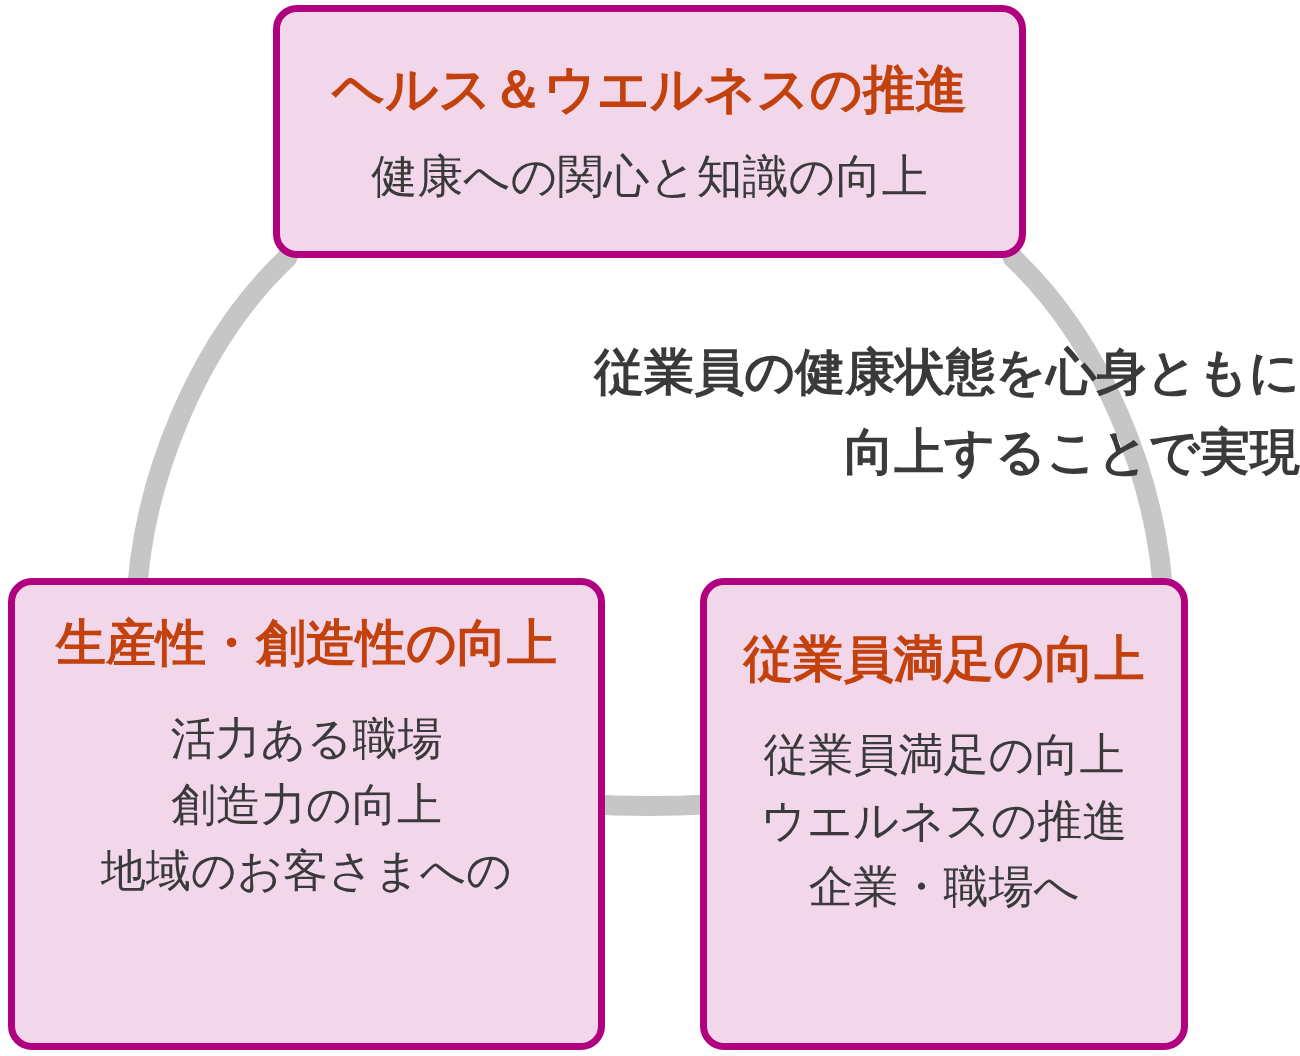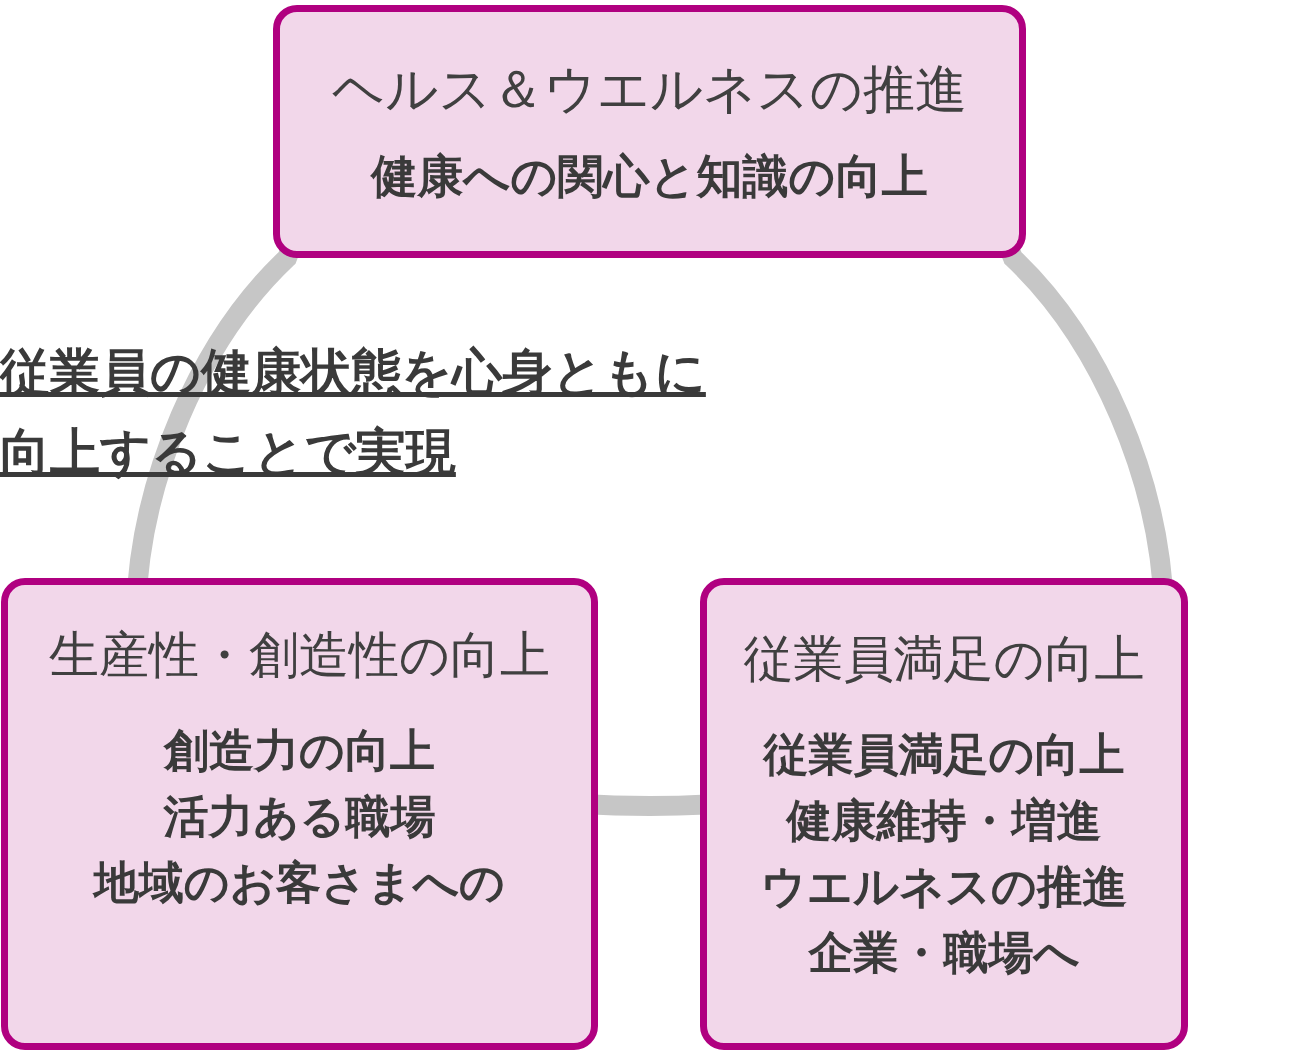--- a/index.html
+++ b/index.html
@@ -16,52 +16,50 @@
     box-sizing:border-box;
     background:#f2d7ea;
     border:7px solid #b00080;
     border-radius:24px;
     z-index:1;
     display:flex;
     flex-direction:column;
     align-items:center;
   }
   #top-box{left:273px;top:5px;width:753px;height:253px;justify-content:center;gap:34px;}
-  #bl-box{left:1px;top:578px;width:597px;height:472px;padding-top:44px;}
+  #bl-box{left:8px;top:578px;width:597px;height:472px;padding-top:32px;}
   #br-box{left:700px;top:578px;width:488px;height:472px;padding-top:48px;}
   .box-title{
-    color:#404040;
-    font-weight:normal;
+    color:#c2410c;
+    font-weight:bold;
     font-size:50px;
     line-height:1.05;
     text-align:left;
     white-space:nowrap;
   }
   #top-box .box-title{font-size:52px;}
   .box-body{
     margin-top:36px;
     color:#3a3a3a;
     font-size:45px;
     line-height:66px;
     text-align:center;
-    font-weight:bold;
   }
   #top-box .box-body{margin-top:0;font-size:46px;line-height:1.1;}
   .body-line{white-space:nowrap;}
   #center-text{
     position:absolute;
     left:0;top:332px;
     width:1300px;
     z-index:1;
-    text-align:left;
+    text-align:right;
     color:#3a3a3a;
     font-weight:bold;
     font-size:50px;
     line-height:80px;
-    text-decoration:underline;
   }
   #center-text .center-line{white-space:nowrap;}
 </style>
 </head>
 <body>
 
 <div id="canvas">
 
   <svg id="ring-svg" width="1300" height="1056" viewBox="0 0 1300 1056" aria-hidden="true">
     <path d="M650,105 C455,112 320,170 287,258 C200,340 140,480 136,610 C138,720 400,806 650,806 C900,806 1162,720 1164,610 C1160,480 1100,340 1013,258 C980,170 845,112 650,105 Z" fill="none" stroke="#c6c6c6" stroke-width="20"></path>
@@ -75,29 +73,28 @@
   </div>
 
   <div id="center-text">
     <div class="center-line">従業員の健康状態を心身ともに</div>
     <div class="center-line">向上することで実現</div>
   </div>
 
   <div id="bl-box" class="box">
     <div class="box-title">生産性・創造性の向上</div>
     <div class="box-body">
+      <div class="body-line">活力ある職場</div>
       <div class="body-line">創造力の向上</div>
-      <div class="body-line">活力ある職場</div>
       <div class="body-line">地域のお客さまへの</div>
     </div>
   </div>
 
   <div id="br-box" class="box">
     <div class="box-title">従業員満足の向上</div>
     <div class="box-body">
       <div class="body-line">従業員満足の向上</div>
-      <div class="body-line">健康維持・増進</div>
       <div class="body-line">ウエルネスの推進</div>
       <div class="body-line">企業・職場へ</div>
     </div>
   </div>
 
 </div>
 
 </body></html>

